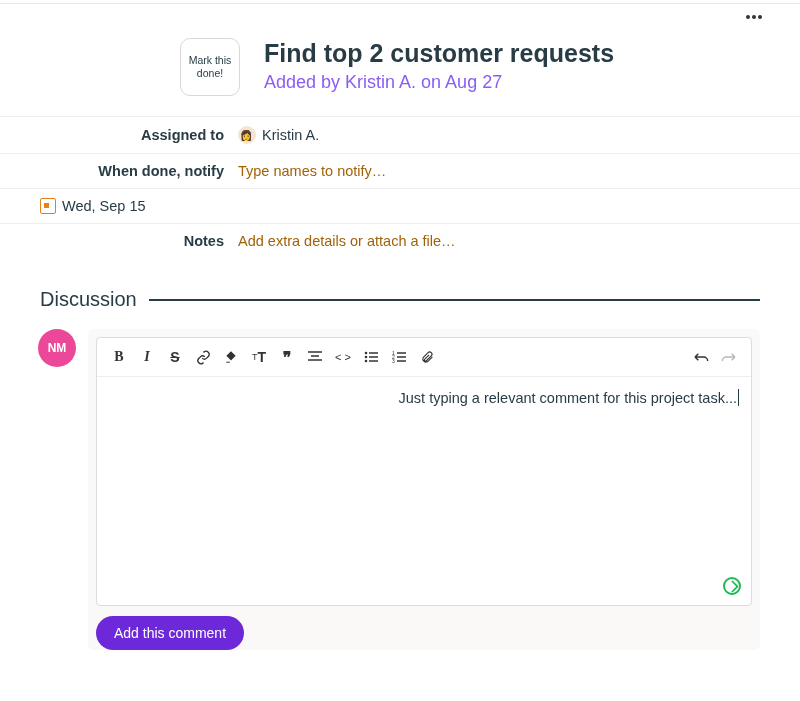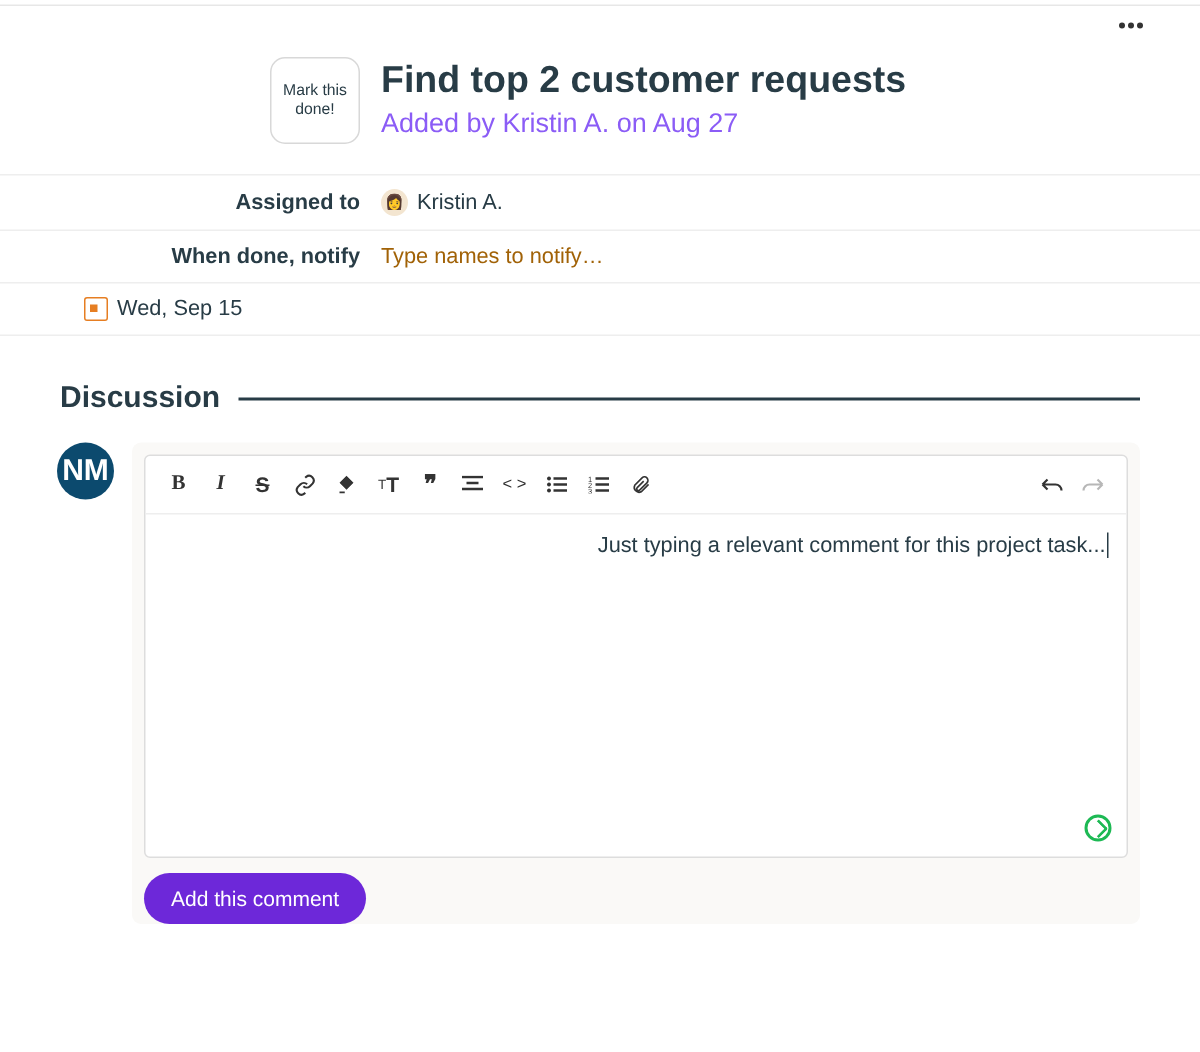--- a/index.html
+++ b/index.html
@@ -38,21 +38,21 @@
       width: 4px;
       height: 4px;
       background: #333;
       border-radius: 50%;
       display: inline-block;
     }
     .header-section {
       padding: 38px 40px 0 40px;
       display: flex;
       align-items: flex-start;
-      gap: 14px;
+      gap: 24px;
     }
     .mark-done-box {
       width: 60px;
       height: 58px;
       border: 1px solid #d8d8d8;
       border-radius: 10px;
       display: flex;
       align-items: center;
       justify-content: center;
       text-align: center;
@@ -78,21 +78,21 @@
     .task-meta {
       font-size: 18px;
       color: #8b5cf6;
     }
     .fields {
       margin-top: 20px;
     }
     .field-row {
       display: flex;
       align-items: center;
-      padding: 9px 56px;
+      padding: 9px 40px;
       border-bottom: 1px solid #eee;
     }
     .field-row:first-child {
       border-top: 1px solid #eee;
     }
     .field-row.no-border {
       border-bottom: none;
     }
     .field-label {
       width: 198px;
@@ -143,42 +143,42 @@
     .discussion-section {
       padding: 30px 40px 0 40px;
     }
     .discussion-header {
       display: flex;
       align-items: center;
       gap: 12px;
     }
     .discussion-title {
       font-size: 20px;
-      font-weight: 700;
+      font-weight: 400;
       color: #283c46;
     }
     .discussion-line {
       flex: 1;
       height: 2px;
       background: #283c46;
     }
     .comment-area {
       display: flex;
       gap: 12px;
       margin-top: 18px;
       align-items: flex-start;
     }
     .user-avatar {
       width: 38px;
       height: 38px;
       border-radius: 50%;
-      background: #0c4a6e;
+      background: #ec4899;
       color: #fff;
       font-weight: 600;
-      font-size: 20px;
+      font-size: 12px;
       display: flex;
       align-items: center;
       justify-content: center;
       flex-shrink: 0;
       margin-left: -2px;
     }
     .editor-wrap {
       flex: 1;
       background: #faf9f7;
       border-radius: 6px;
@@ -295,20 +295,24 @@
   </div>
   <div class="field-row">
     <div class="field-label">When done, notify</div>
     <div class="field-value field-placeholder">Type names to notify…</div>
   </div>
   <div class="field-row">
     <div class="field-value">
       <span class="cal-icon"></span>
       <span>Wed, Sep 15</span>
     </div>
+  </div>
+  <div class="field-row no-border">
+    <div class="field-label">Notes</div>
+    <div class="field-value field-placeholder">Add extra details or attach a file…</div>
   </div>
 </div>
 
 <div class="discussion-section">
   <div class="discussion-header">
     <div class="discussion-title">Discussion</div>
     <div class="discussion-line"></div>
   </div>
 
   <div class="comment-area">

